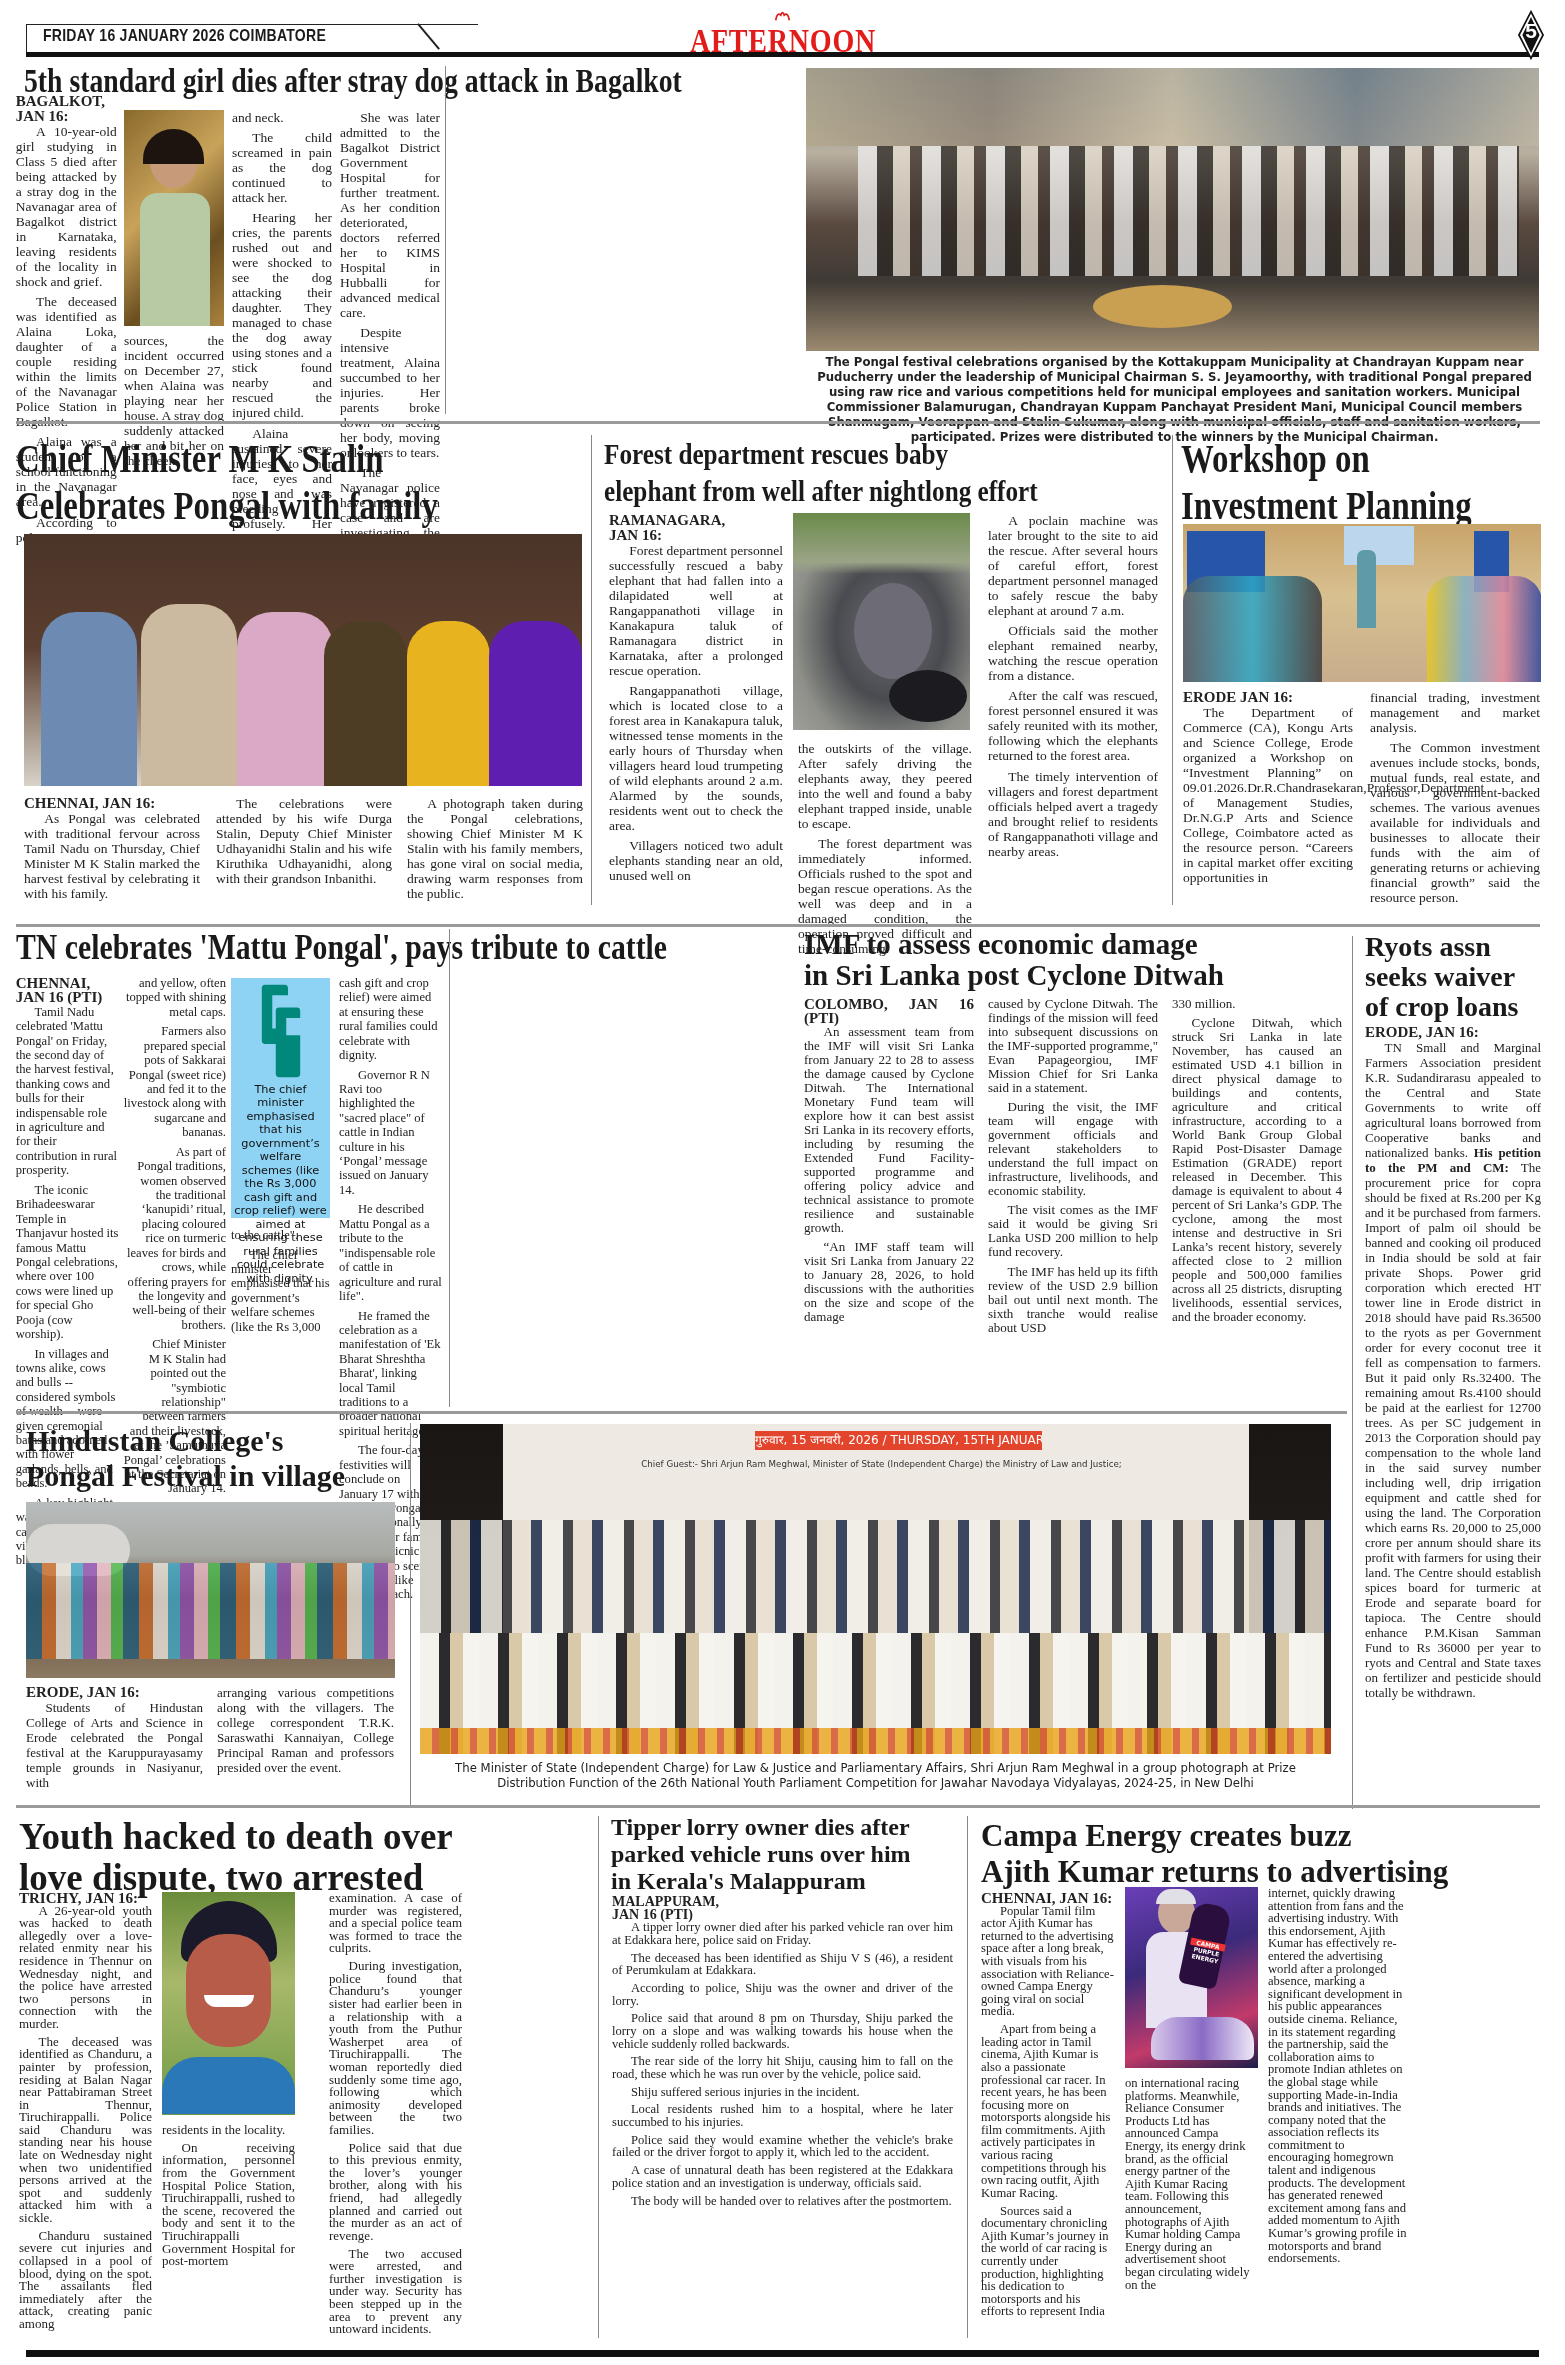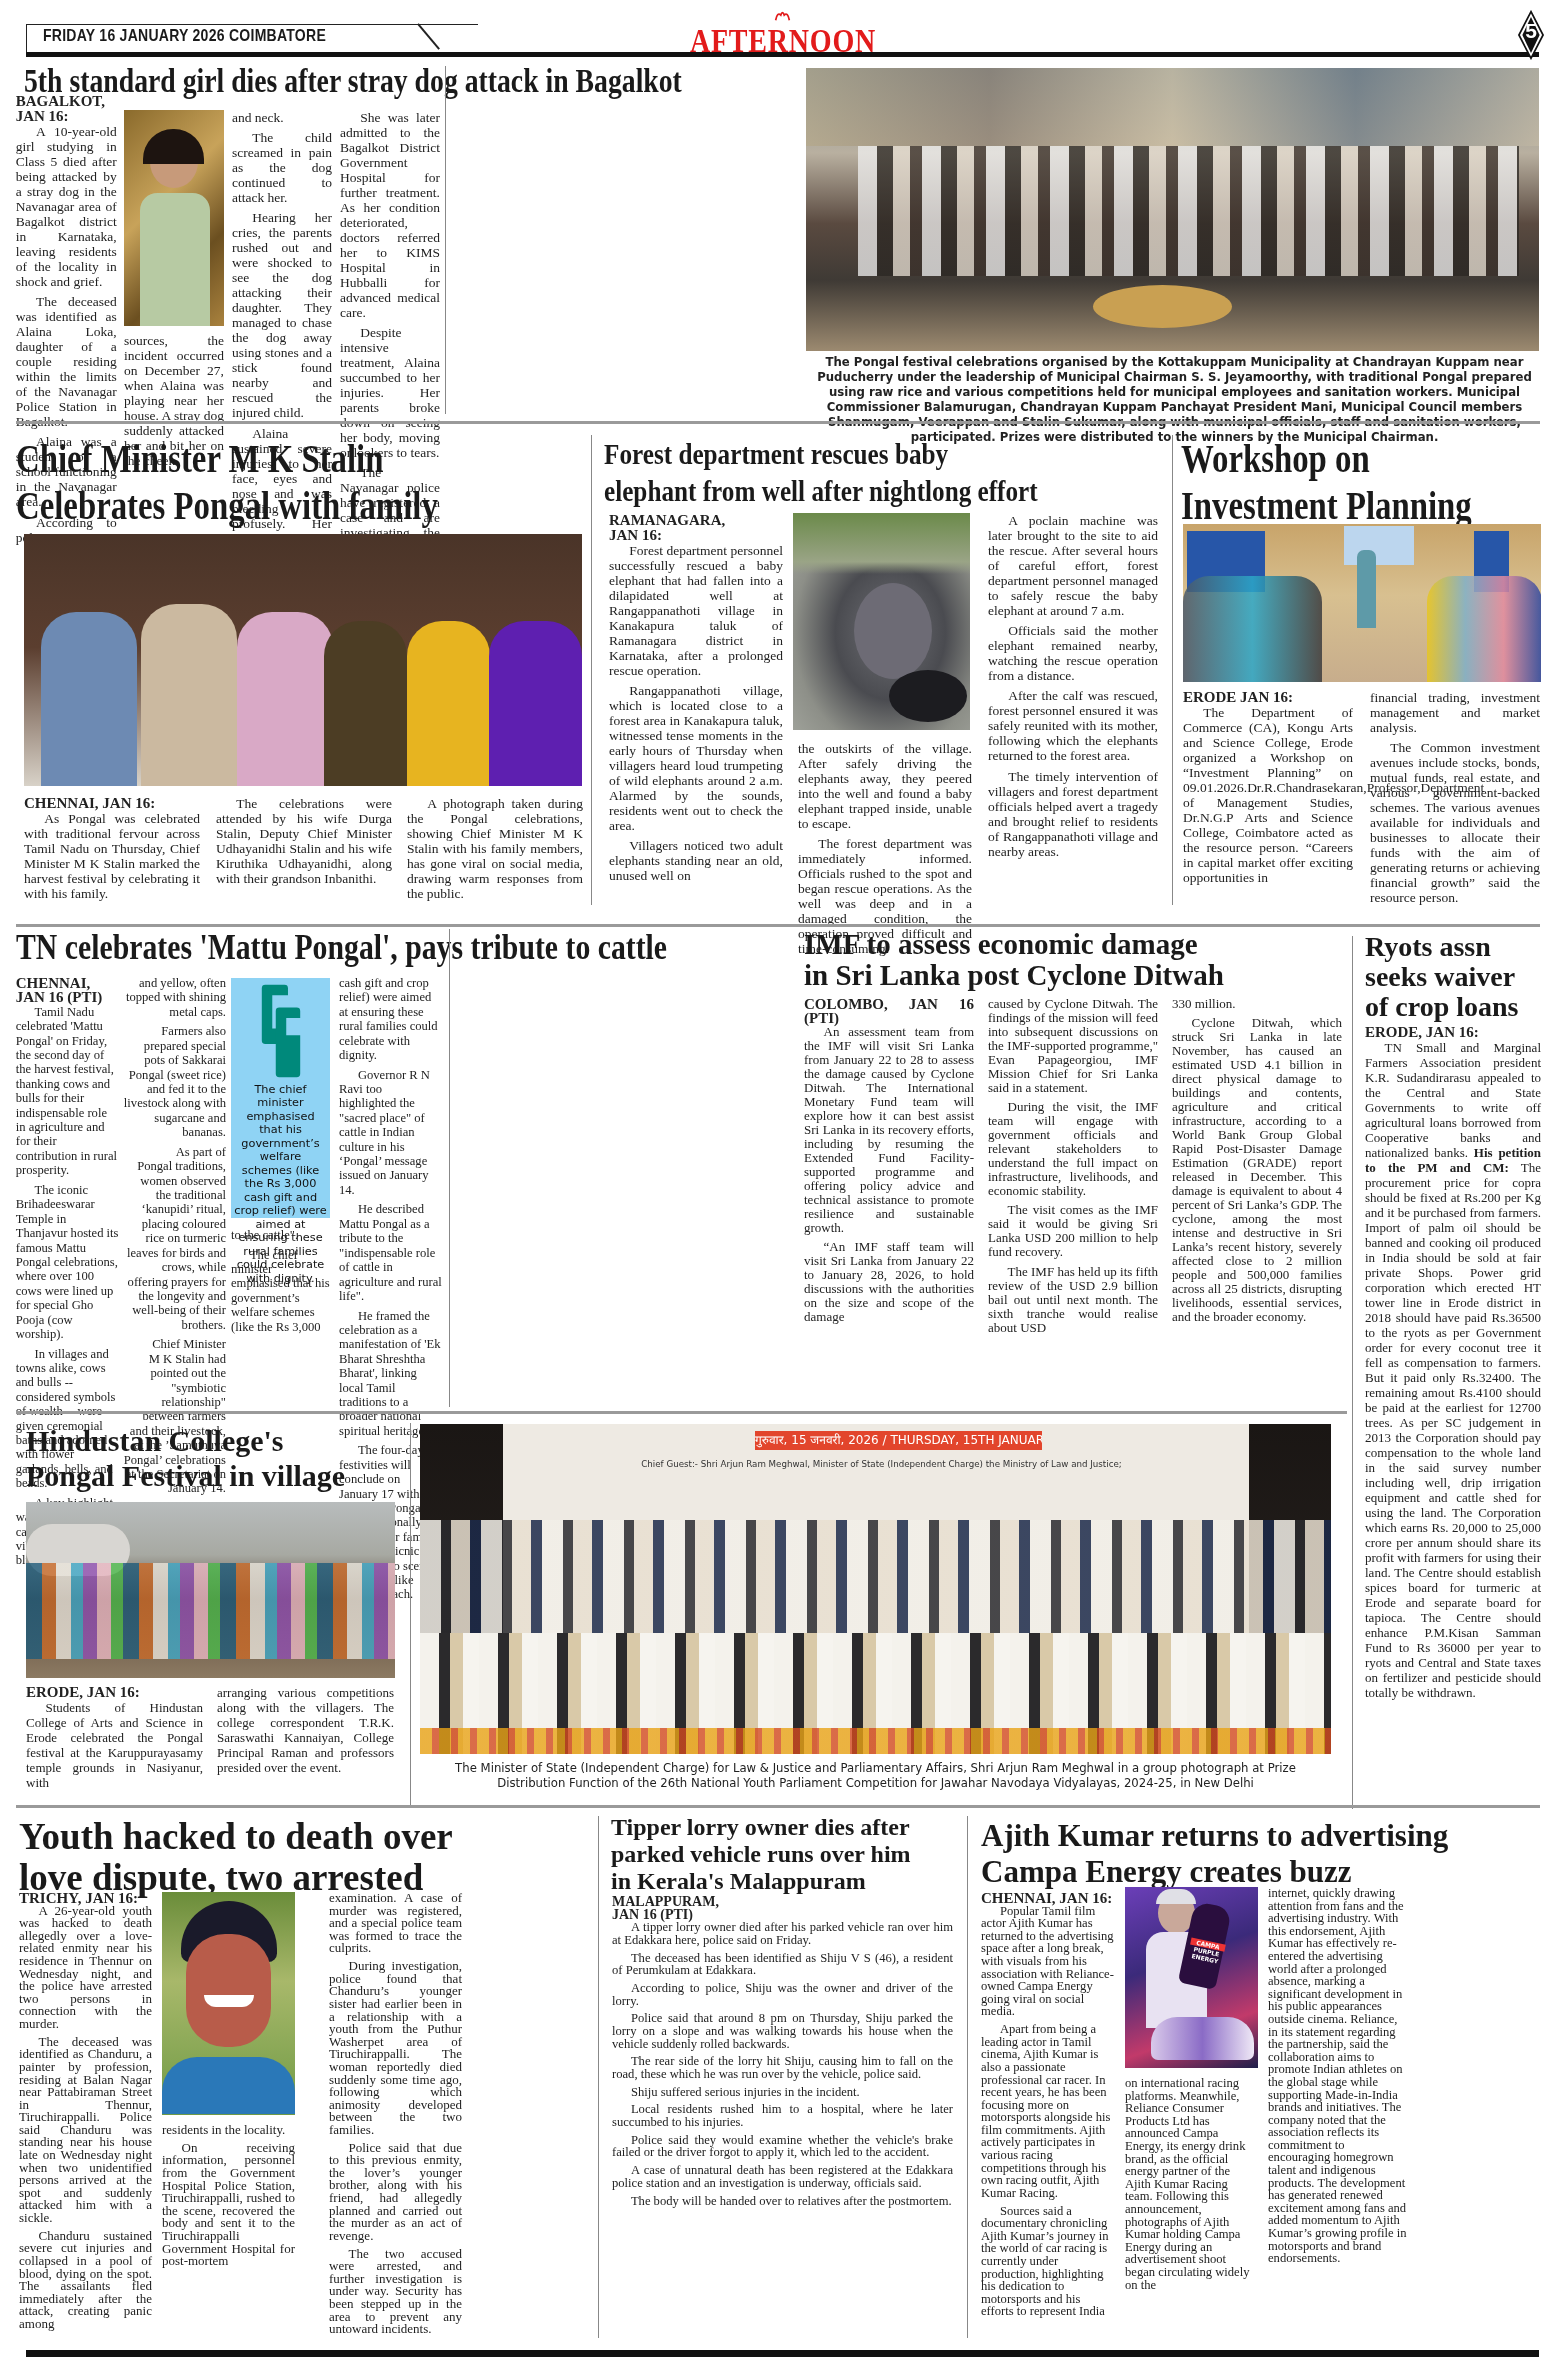--- a/index.html
+++ b/index.html
@@ -296,22 +296,22 @@
   <p>The rear side of the lorry hit Shiju, causing him to fall on the road, these which he was run over by the vehicle, police said.</p>
   <p>Shiju suffered serious injuries in the incident.</p>
   <p>Local residents rushed him to a hospital, where he later succumbed to his injuries.</p>
   <p>Police said they would examine whether the vehicle's brake failed or the driver forgot to apply it, which led to the accident.</p>
   <p>A case of unnatural death has been registered at the Edakkara police station and an investigation is underway, officials said.</p>
   <p>The body will be handed over to relatives after the postmortem.</p>
 </div>
 <div class="abs vr" style="left:967px;top:1816px;height:522px;"></div>
 
 <div class="abs headline" style="left:981px;top:1818px;width:574px;font-size:31px;line-height:36px;">
+  <div style="white-space:nowrap;">Campa Energy creates buzz</div>
   <div style="white-space:nowrap;">Ajith Kumar returns to advertising</div>
-  <div style="white-space:nowrap;">Campa Energy creates buzz</div>
 </div>
 <div class="abs body-col" style="left:981px;top:1892px;width:135px;font-size:12.6px;line-height:12.6px;text-align:left;">
   <p class="dateline">CHENNAI, JAN 16:</p>
   <p>Popular Tamil film actor Ajith Kumar has returned to the advertising space after a long break, with visuals from his association with Reliance-owned Campa Energy going viral on social media.</p>
   <p>Apart from being a leading actor in Tamil cinema, Ajith Kumar is also a passionate professional car racer. In recent years, he has been focusing more on motorsports alongside his film commitments. Ajith actively participates in various racing competitions through his own racing outfit, Ajith Kumar Racing.</p>
   <p>Sources said a documentary chronicling Ajith Kumar’s journey in the world of car racing is currently under production, highlighting his dedication to motorsports and his efforts to represent India</p>
 </div>
 <div class="abs photo" style="left:1125px;top:1887px;width:133px;height:181px;background:linear-gradient(160deg,#6b3fb8 0%,#3b2a7a 40%,#c23a6a 75%,#1d1e4a 100%);">
   <div style="position:absolute;left:33px;top:5.2px;width:37px;height:42px;border-radius:50%;background:#c9a89a;"></div>
   <div style="position:absolute;left:31px;top:1.7px;width:40px;height:15.7px;border-radius:17.4px 17.4px 0 0;background:#e0e0e6;"></div>

